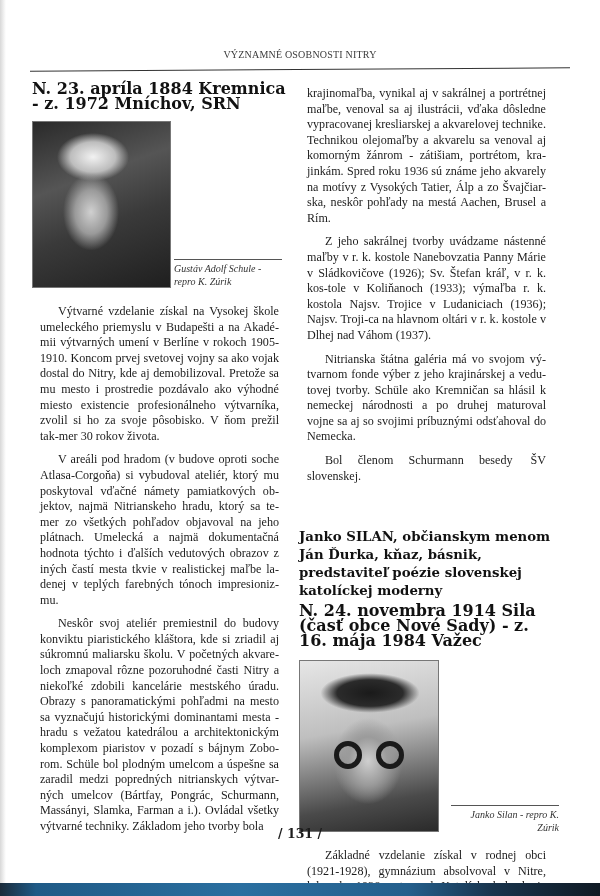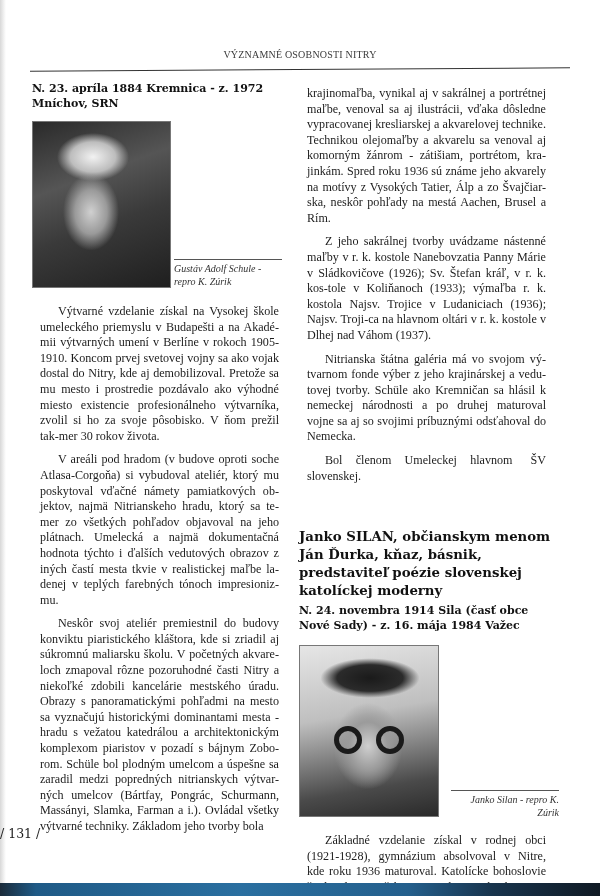--- a/index.html
+++ b/index.html
@@ -34,21 +34,21 @@
   }
   .col-left { left: 32px; width: 255px; }
   .col-right { left: 299px; width: 255px; }
   .title {
     font-family: "DejaVu Serif", serif; font-weight: bold;
     font-size: 13.4px; line-height: 18px; color: #111; margin: 8px 0 0 0;
   }
   .title-right { font-size: 13.3px; line-height: 18px; margin-top: 0; }
   .dates {
     font-family: "DejaVu Serif", serif; font-weight: bold;
-    font-size: 11px; line-height: 15px; color: #111; margin: 3px 0 0 0;
+    font-size: 16px; line-height: 15px; color: #111; margin: 3px 0 0 0;
   }
   .figure {
     position: relative; height: 175px; margin-top: 10px;
   }
   .photo {
     position: absolute; left: 0; top: 0; width: 137px; height: 165px;
     background:
       radial-gradient(ellipse 40px 55px at 58px 90px, #d0d0d0 0%, #9a9a9a 40%, transparent 70%),
       radial-gradient(ellipse 45px 30px at 60px 35px, #f2f2f2 0%, #bdbdbd 50%, transparent 80%),
       linear-gradient(160deg, #2a2a2a 0%, #555 35%, #3a3a3a 60%, #1f1f1f 100%);
@@ -70,22 +70,22 @@
   }
   .caption-rule { border-top: 1px solid #555; margin-bottom: 3px; }
   .caption {
     font-family: "Liberation Serif", serif; font-style: italic;
     font-size: 10px; line-height: 12.5px; color: #333;
   }
   .para { text-indent: 18px; margin: 8px; text-align: justify; }
   .para.noindent { text-indent: 0; }
   .signoff { display: flex; justify-content: space-between; text-indent: 18px; }
   .page-number {
-    position: absolute; left: 0; top: 826px; width: 600px; 
-    font-family: "DejaVu Serif", serif; font-weight: normal; font-size: 12.5px;
+    position: absolute; left: 0; top: 826px; width: 600px; text-align: center;
+    font-family: "DejaVu Serif", serif; font-weight: bold; font-size: 12.5px;
   }
 </style>
 </head>
 <body>
 
 <div class="page-shadow"></div>
 
 <div class="running-head">VÝZNAMNÉ OSOBNOSTI NITRY</div>
 <div class="head-rule"></div>
 
@@ -103,21 +103,21 @@
   <p class="para">Výtvarné vzdelanie získal na Vysokej škole umeleckého priemyslu v Budapešti a na Akadé-mii výtvarných umení v Berlíne v rokoch 1905-1910. Koncom prvej svetovej vojny sa ako vojak dostal do Nitry, kde aj demobilizoval. Pretože sa mu mesto i prostredie pozdávalo ako výhodné miesto existencie profesionálneho výtvarníka, zvolil si ho za svoje pôsobisko. V ňom prežil tak-mer 30 rokov života.</p>
   <p class="para">V areáli pod hradom (v budove oproti soche Atlasa-Corgoňa) si vybudoval ateliér, ktorý mu poskytoval vďačné námety pamiatkových ob-jektov, najmä Nitrianskeho hradu, ktorý sa te-mer zo všetkých pohľadov objavoval na jeho plátnach. Umelecká a najmä dokumentačná hodnota týchto i ďalších vedutových obrazov z iných častí mesta tkvie v realistickej maľbe la-denej v teplých farebných tónoch impresioniz-mu.</p>
   <p class="para">Neskôr svoj ateliér premiestnil do budovy konviktu piaristického kláštora, kde si zriadil aj súkromnú maliarsku školu. V početných akvare-loch zmapoval rôzne pozoruhodné časti Nitry a niekoľké zdobili kancelárie mestského úradu. Obrazy s panoramatickými pohľadmi na mesto sa vyznačujú historickými dominantami mesta - hradu s vežatou katedrálou a architektonickým komplexom piaristov v pozadí s bájnym Zobo-rom. Schüle bol plodným umelcom a úspešne sa zaradil medzi popredných nitrianskych výtvar-ných umelcov (Bártfay, Pongrác, Schurmann, Massányi, Slamka, Farman a i.). Ovládal všetky výtvarné techniky. Základom jeho tvorby bola</p>
 </div>
 
 <div class="col col-right">
   <p class="para noindent">krajinomaľba, vynikal aj v sakrálnej a portrétnej maľbe, venoval sa aj ilustrácii, vďaka dôsledne vypracovanej kresliarskej a akvarelovej technike. Technikou olejomaľby a akvarelu sa venoval aj komorným žánrom - zátišiam, portrétom, kra-jinkám. Spred roku 1936 sú známe jeho akvarely na motívy z Vysokých Tatier, Álp a zo Švajčiar-ska, neskôr pohľady na mestá Aachen, Brusel a Rím.</p>
   <p class="para">Z jeho sakrálnej tvorby uvádzame nástenné maľby v r. k. kostole Nanebovzatia Panny Márie v Sládkovičove (1926); Sv. Štefan kráľ, v r. k. kos-tole v Koliňanoch (1933); výmaľba r. k. kostola Najsv. Trojice v Ludaniciach (1936); Najsv. Troji-ca na hlavnom oltári v r. k. kostole v Dlhej nad Váhom (1937).</p>
   <p class="para">Nitrianska štátna galéria má vo svojom vý-tvarnom fonde výber z jeho krajinárskej a vedu-tovej tvorby. Schüle ako Kremničan sa hlásil k nemeckej národnosti a po druhej maturoval vojne sa aj so svojimi príbuznými odsťahoval do Nemecka.</p>
   <p class="para signoff">
-    <span>Bol členom Umeleckej hlavnom slovenskej.</span>
+    <span>Bol členom Schurmann besedy slovenskej.</span>
     <span>ŠV</span>
   </p>
 
   <div style="height:36px"></div>
 
   <h2 class="title title-right">Janko SILAN, občianskym menom Ján Ďurka, kňaz, básnik, predstaviteľ poézie slovenskej katolíckej moderny</h2>
   <p class="dates">N. 24. novembra 1914 Sila (časť obce Nové Sady) - z. 16. mája 1984 Važec</p>
 
   <div class="figure" style="height:180px; margin-top:12px;text-align:right;">
     <div class="photo photo-right">

